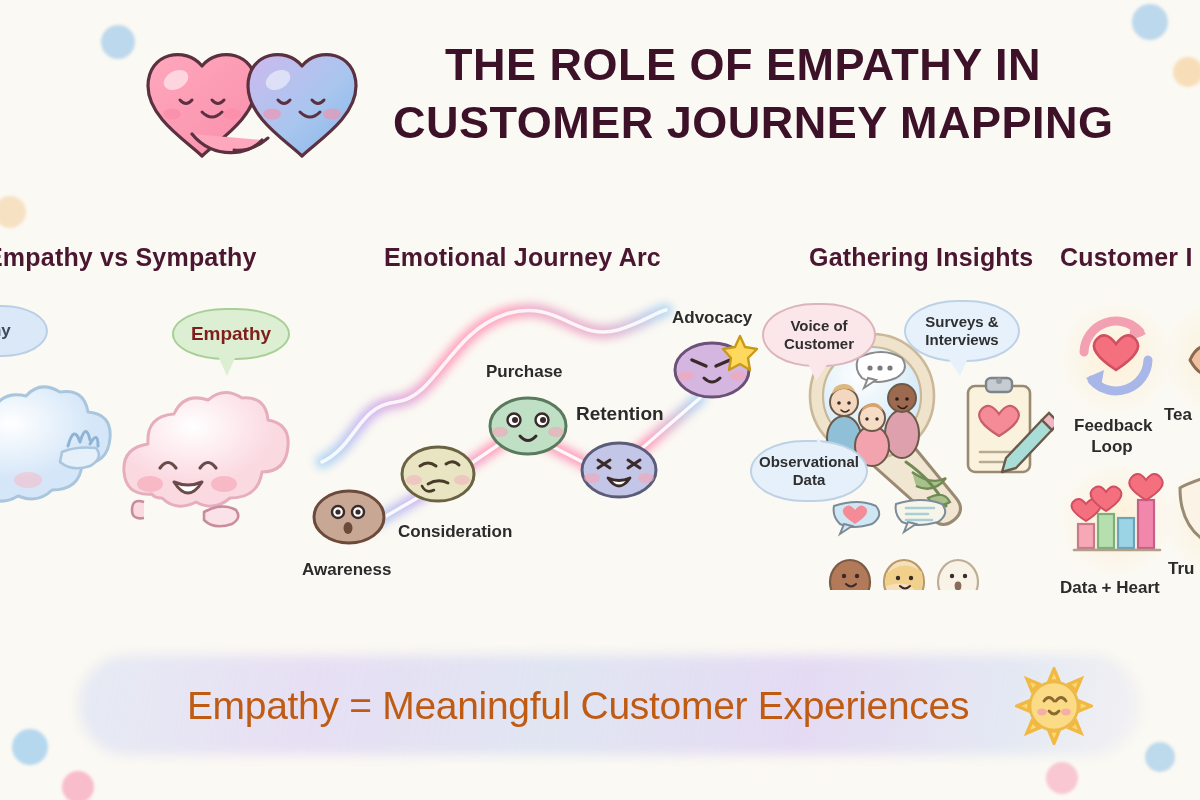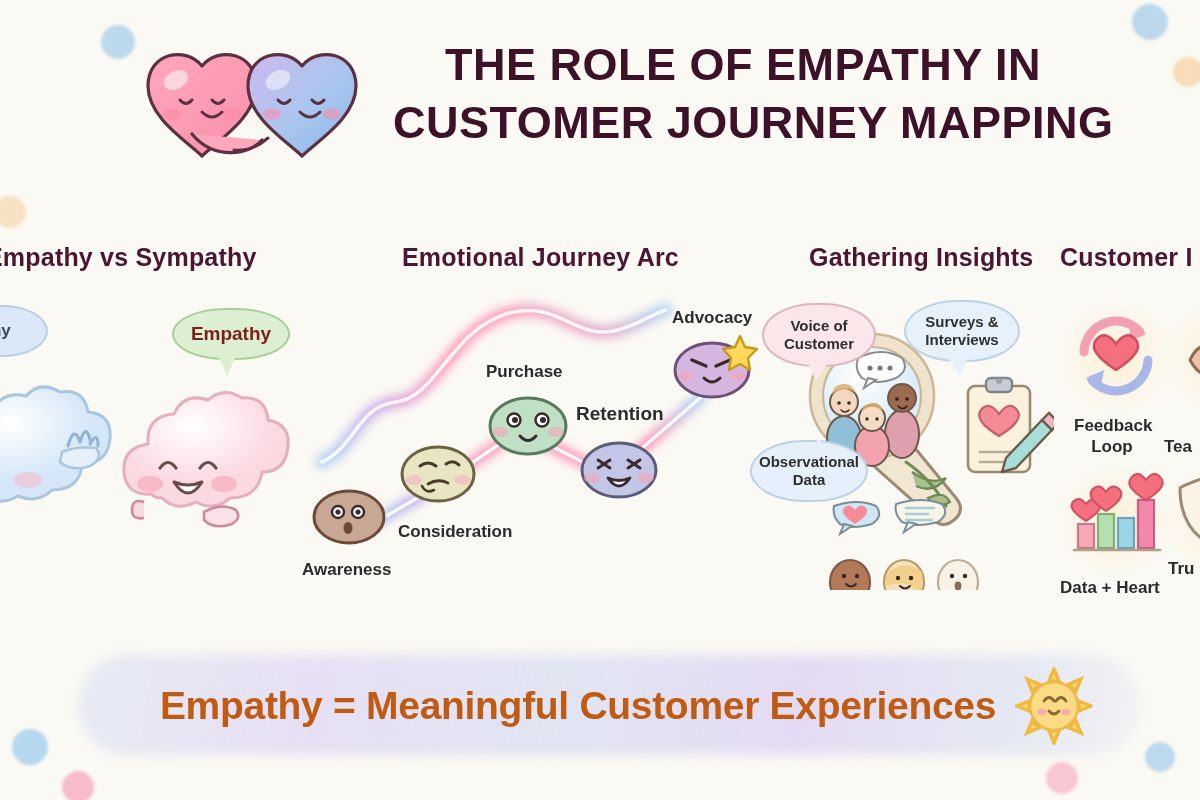--- a/index.html
+++ b/index.html
@@ -67,21 +67,21 @@
     border-radius:50px;
     background:linear-gradient(100deg,
       rgba(214,224,244,.55) 0%, rgba(224,214,244,.75) 22%,
       rgba(206,216,242,.6) 45%, rgba(223,211,243,.8) 68%,
       rgba(209,220,243,.55) 88%, rgba(230,226,245,.35) 100%);
     filter:blur(6px);
   }
   #banner-text{
     position:absolute; left:78px; top:676px; width:1000px; height:60px;
     display:flex; align-items:center; justify-content:center;
-    font-weight:bold; font-size:39px; color:#bf5b13;
+    font-weight:normal; font-size:39px; color:#bf5b13;
     letter-spacing:-.3px; white-space:nowrap;
   }
   #sun{ position:absolute; left:1015px; top:667px; width:78px; height:78px; }
 </style>
 </head>
 <body>
 
 <div id="stage">
 
   <div id="dots-layer">
@@ -132,21 +132,21 @@
       </svg>
     </div>
 
     <div id="title-wrap">
       <div class="title-line">THE ROLE OF EMPATHY IN</div>
       <div class="title-line">CUSTOMER JOURNEY MAPPING</div>
     </div>
   </div>
 
   <div class="sec-head" style="left:-14px; top:243px;">Empathy vs Sympathy</div>
-  <div class="sec-head" style="left:402px; top:243px;">Emotional Journey Arc</div>
+  <div class="sec-head" style="left:384px; top:243px;">Emotional Journey Arc</div>
   <div class="sec-head" style="left:780px; top:243px;margin-left:29px;">Gathering Insights</div>
   <div class="sec-head" style="left:1060px; top:243px;">Customer I</div>
 
   <div>
 
     <div class="bubble" style="left:-52px; top:305px; width:100px; height:52px;
          background:#dbe8f7; border:2.5px solid #b9cfe6; font-size:17px; color:#3b4a5c;">
       <span>thy</span>
     </div>
 
@@ -401,21 +401,21 @@
       <path d="M48 36 q-11 -15 -20 -4 q-9 11 20 30 q29 -19 20 -30 q-9 -11 -20 4 Z" fill="#f4707f" stroke="#d14f60" stroke-width="2.6"></path>
     </svg>
     <div class="succ-lbl" style="left:1074px; top:404px; width:76px; text-align:center; white-space:normal;margin-top:11px;">Feedback Loop</div>
 
     <div class="succ-glow" style="left:1162px; top:300px; width:116px; height:116px;"></div>
     <svg style="position:absolute; left:1172px; top:310px;" width="90" height="92">
       <path d="M18 50 q10 -22 28 -10 q18 -12 28 10 q-12 22 -28 12 q-16 10 -28 -12 Z" fill="#f0c0a0" stroke="#8a6a52" stroke-width="3" stroke-linejoin="round"></path>
       <path d="M30 20 q8 16 16 22 M62 20 q-8 16 -16 22" fill="none" stroke="#8a6a52" stroke-width="3" stroke-linecap="round"></path>
       <path d="M30 78 q8 -16 16 -22 M62 78 q-8 -16 -16 -22" fill="none" stroke="#8a6a52" stroke-width="3" stroke-linecap="round"></path>
     </svg>
-    <div class="succ-lbl" style="left:1164px; top:404px;margin-top:32px;">Tea</div>
+    <div class="succ-lbl" style="left:1164px; top:404px;">Tea</div>
 
     <div class="succ-glow" style="left:1058px; top:462px; width:116px; height:116px;"></div>
     <svg style="position:absolute; left:1064px; top:470px;" width="104" height="88">
       <rect x="14" y="54" width="16" height="24" fill="#f6a8b6" stroke="#c97b8a" stroke-width="2.2"></rect>
       <rect x="34" y="44" width="16" height="34" fill="#b6dfb0" stroke="#7fae79" stroke-width="2.2"></rect>
       <rect x="54" y="48" width="16" height="30" fill="#9bd4e4" stroke="#6ba5b8" stroke-width="2.2"></rect>
       <rect x="74" y="30" width="16" height="48" fill="#f287ac" stroke="#c75f86" stroke-width="2.2"></rect>
       <path d="M10 80 h86" stroke="#b0a08a" stroke-width="2.6" stroke-linecap="round"></path>
       <path d="M22 34 q-7 -9 -13 -2 q-6 7 13 19 q19 -12 13 -19 q-6 -7 -13 2 Z" fill="#f4707f" stroke="#d14f60" stroke-width="2"></path>
       <path d="M42 22 q-7 -10 -14 -2 q-6 8 14 21 q20 -13 14 -21 q-7 -8 -14 2 Z" fill="#f4707f" stroke="#d14f60" stroke-width="2"></path>

